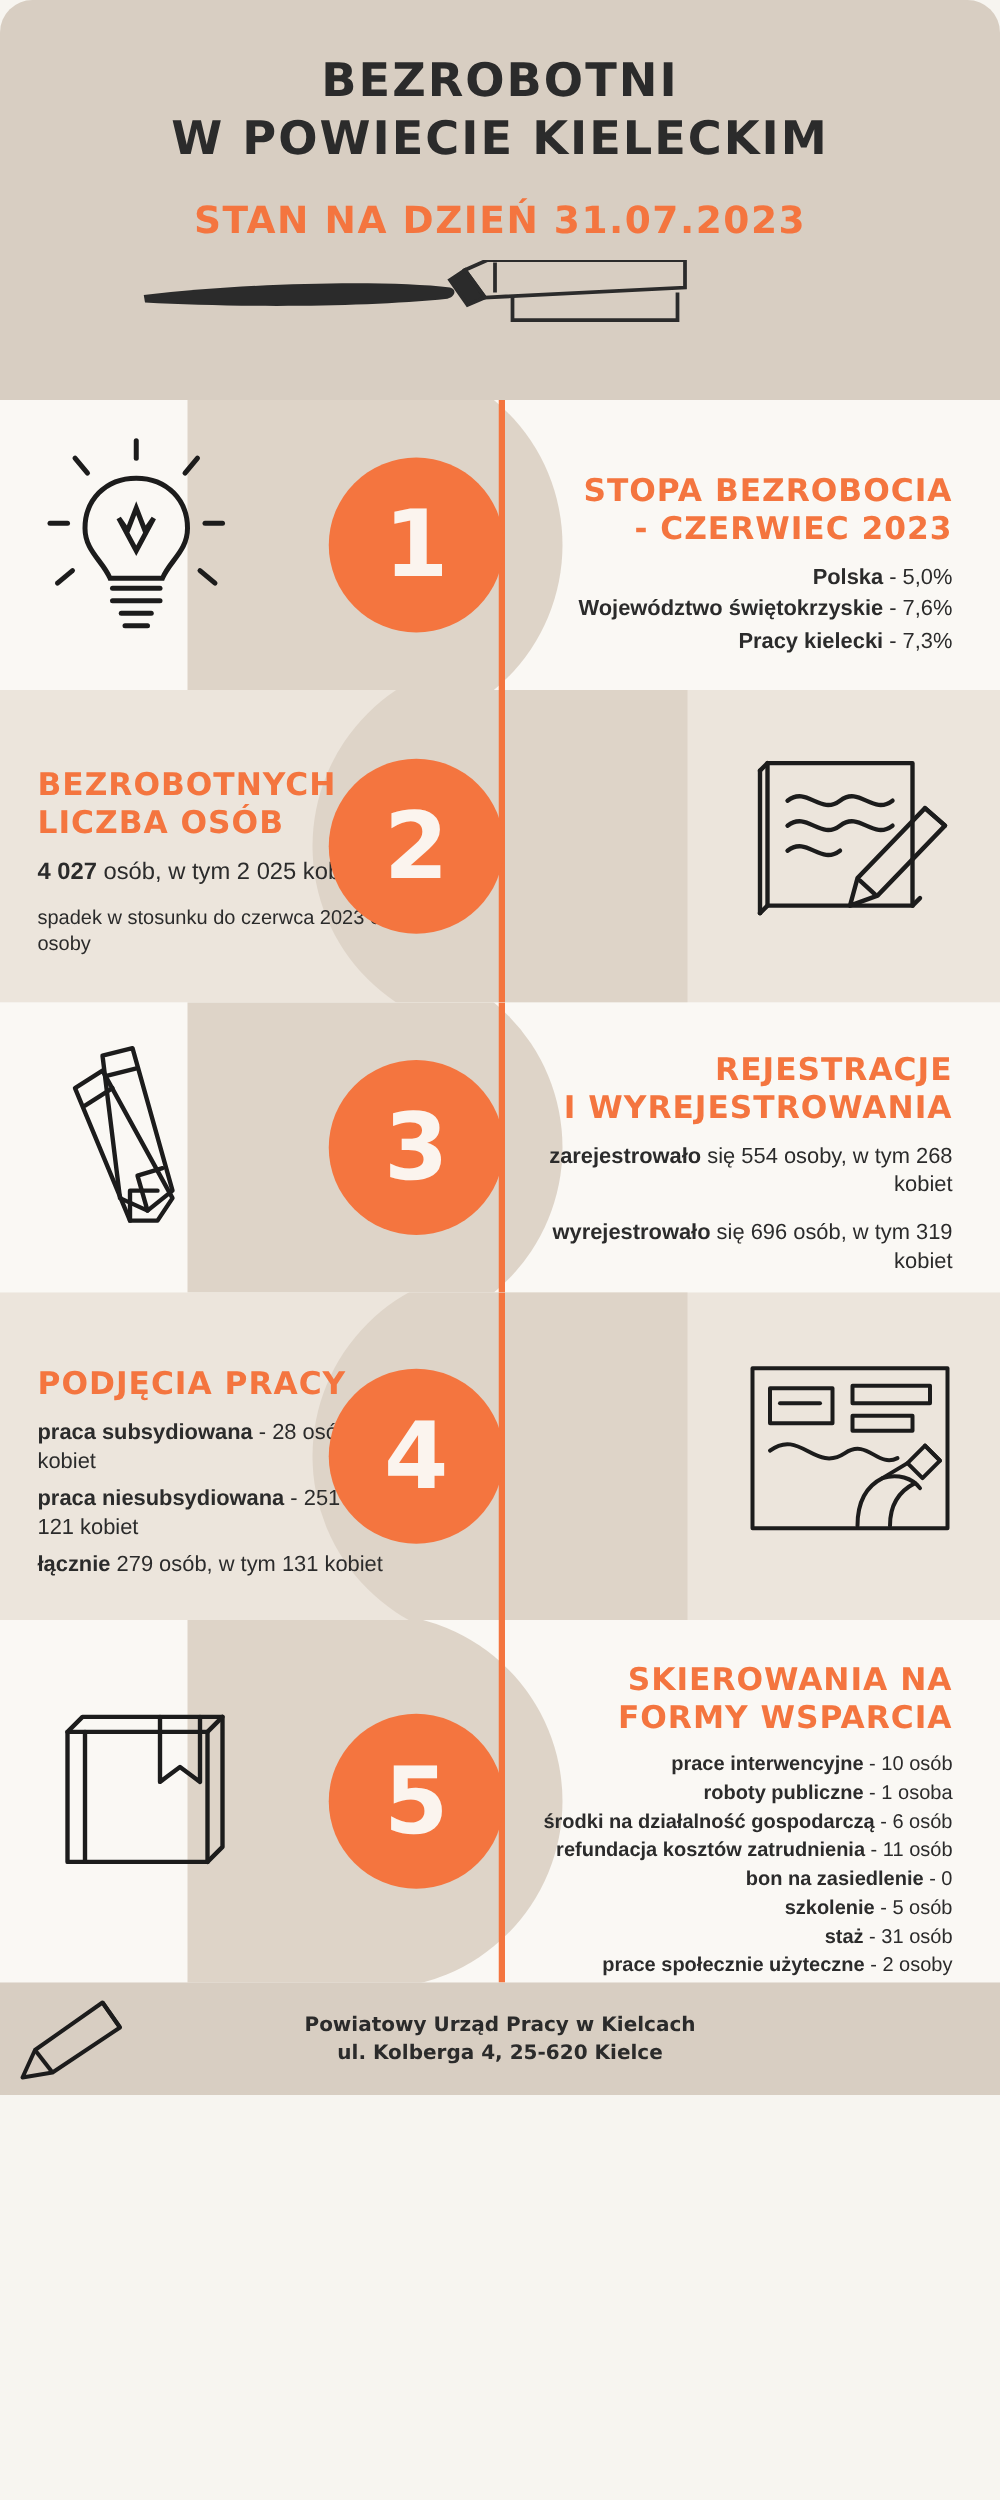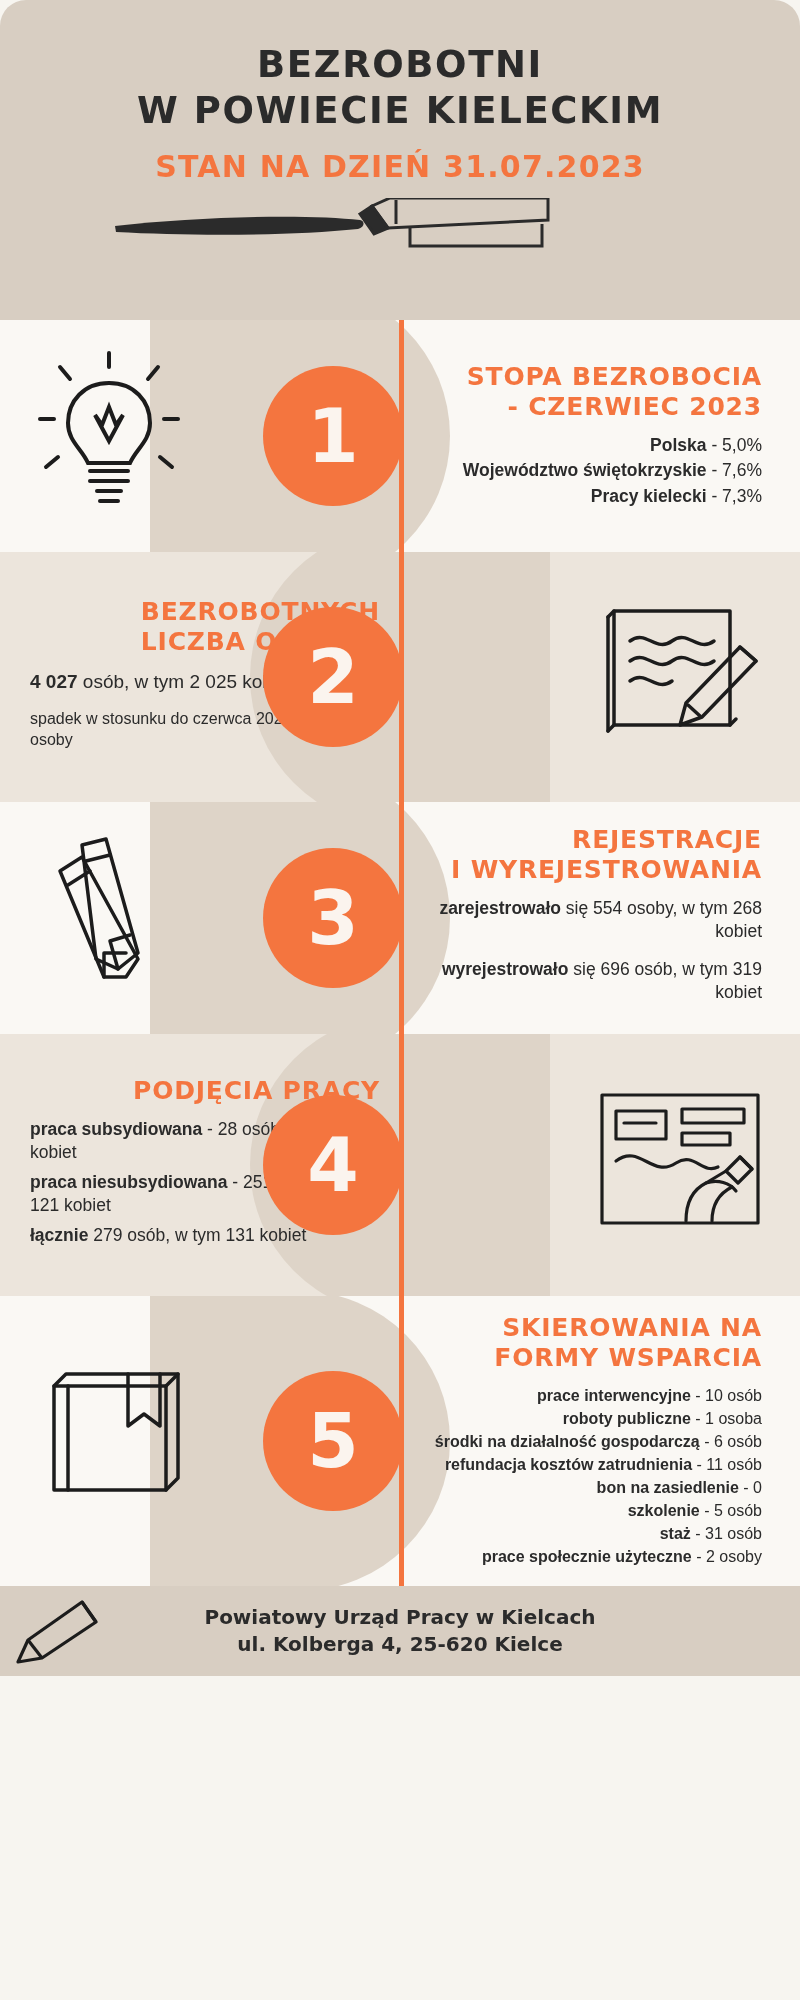--- a/index.html
+++ b/index.html
@@ -30,21 +30,21 @@
   .title-line {
     font-family: "DejaVu Sans", sans-serif;
     font-weight: bold;
     font-size: 37px;
     letter-spacing: 1.6px;
     color: #2b2b2b;
     line-height: 1.25;
     text-transform: uppercase;
   }
   .subtitle {
-    margin-top: 14px;
+    margin-top: 24px;
     font-family: "DejaVu Sans", sans-serif;
     font-weight: bold;
     font-size: 30px;
     letter-spacing: 1.2px;
     color: #f4753f;
     text-transform: uppercase;
   }
   .pen-row {
     position: relative;
     width: 800px;
@@ -96,27 +96,26 @@
     font-weight: bold;
     font-size: 74px;
     display: flex;
     align-items: center;
     justify-content: center;
     z-index: 3;
   }
 
   .side {
     position: absolute;
-    top: 0;
+    top: 16px;
     height: 100%;
     z-index: 2;
     display: flex;
     flex-direction: column;
     justify-content: center;
-    align-items: flex-end;
   }
   .side.right { left: 420px; width: 360px; padding-right: 18px; }
   .side.left  { left: 20px;  width: 360px; padding-left: 10px; }
 
   .sect-title {
     font-family: "DejaVu Sans", sans-serif;
     font-weight: bold;
     font-size: 25px;
     line-height: 1.2;
     letter-spacing: 0.8px;
@@ -153,21 +152,21 @@
     height: 90px;
     background: #d8cec2;
     display: flex;
     align-items: center;
     justify-content: center;
     flex-direction: column;
   }
   .footer-text {
     font-family: "DejaVu Sans", sans-serif;
     font-weight: bold;
-    font-size: 20px;
+    font-size: 16px;
     color: #2b2b2b;
     line-height: 1.35;
     text-align: center;
   }
   .footer-pen { position: absolute; left: 10px; top: 14px; }
 </style>
 </head>
 <body>
 
 <div class="page">

